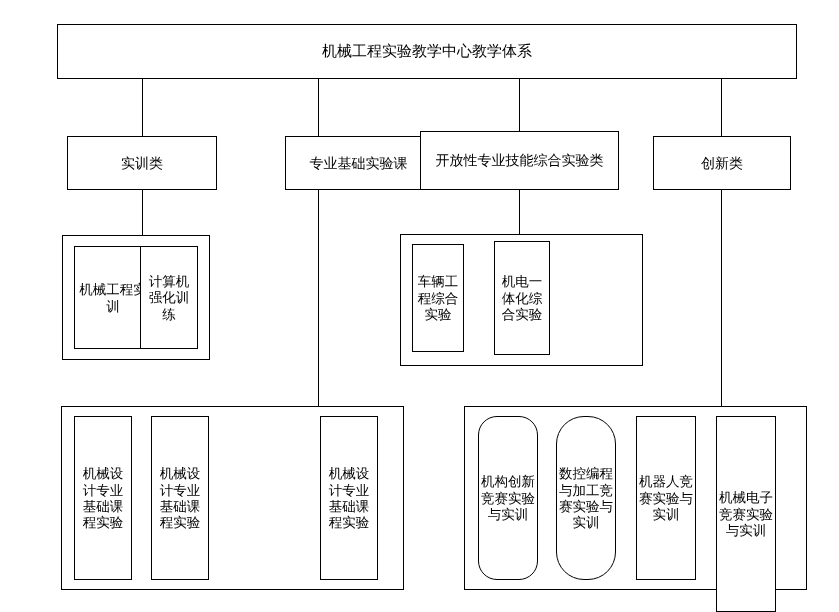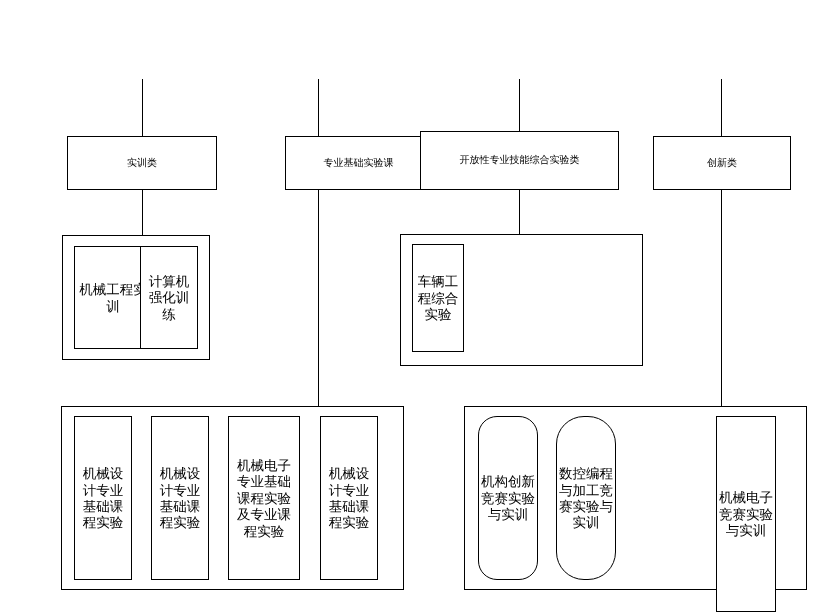--- a/index.html
+++ b/index.html
@@ -32,21 +32,21 @@
     box-sizing: border-box;
     border: 1px solid #000000;
     background: #ffffff;
     z-index: 1;
   }
   .title-box {
     font-size: 15px;
     line-height: 1.35;
   }
   .cat-box {
-    font-size: 10px;
+    font-size: 14px;
     line-height: 1.45;
     padding: 0 4px;
   }
   .leaf-box {
     font-size: 13.5px;
     line-height: 1.22;
     padding: 4px 2px;
     writing-mode: horizontal-tb;
   }
   .leaf-text {
@@ -68,20 +68,23 @@
   <div class="vline" style="left:142px; top:79px; height:57px;"></div>
   <div class="vline" style="left:318px; top:79px; height:57px;"></div>
   <div class="vline" style="left:519px; top:79px; height:52px;"></div>
   <div class="vline" style="left:721px; top:79px; height:57px;"></div>
 
   <div class="vline" style="left:142px; top:190px; height:45px;"></div>
   <div class="vline" style="left:519px; top:190px; height:44px;"></div>
   <div class="vline" style="left:318px; top:190px; height:216px;"></div>
   <div class="vline" style="left:721px; top:190px; height:216px;"></div>
 
+  <div class="box title-box" style="left:57px; top:24px; width:740px; height:55px;">
+    <span>机械工程实验教学中心教学体系</span>
+  </div>
 
   <div class="box cat-box" style="left:67px; top:136px; width:150px; height:54px;">
     <span>实训类</span>
   </div>
 
   <div class="box cat-box" style="left:245px; top:136px; width:147px; height:54px;margin-left:40px;">
     <span>专业基础实验课</span>
   </div>
 
   <div class="box cat-box" style="left:420px; top:131px; width:199px; height:59px;">
@@ -101,48 +104,51 @@
   <div class="box leaf-box" style="left:140px; top:246px; width:58px; height:103px;">
     <span class="leaf-text">计算机强化训练</span>
   </div>
 
   <div class="group" style="left:400px; top:234px; width:243px; height:132px;"></div>
 
   <div class="box leaf-box" style="left:412px; top:244px; width:52px; height:108px;">
     <span class="leaf-text">车辆工程综合实验</span>
   </div>
 
+  <div class="box leaf-box" style="left:494px; top:241px; width:56px; height:114px;">
+    <span class="leaf-text">机电一体化综合实验</span>
+  </div>
 
 
   <div class="group" style="left:61px; top:406px; width:343px; height:184px;"></div>
 
   <div class="box leaf-box" style="left:74px; top:416px; width:58px; height:164px;">
     <span class="leaf-text">机械设计专业基础课程实验</span>
   </div>
 
   <div class="box leaf-box" style="left:151px; top:416px; width:58px; height:164px;">
     <span class="leaf-text">机械设计专业基础课程实验</span>
   </div>
 
-  <div class="box leaf-box" style="left:228px; top:416px; width:72px; height:164px;">
-    <span class="leaf-text">机械电子专业基础课程实验及专业课程实验</span>
-  </div>
 
   <div class="box leaf-box" style="left:320px; top:416px; width:58px; height:164px;">
     <span class="leaf-text">机械设计专业基础课程实验</span>
   </div>
 
   <div class="group" style="left:464px; top:406px; width:343px; height:184px;"></div>
 
   <div class="box leaf-box" style="left:478px; top:416px; width:60px; height:164px;border-radius:19px;">
     <span class="leaf-text">机构创新竞赛实验与实训</span>
   </div>
 
   <div class="box leaf-box" style="left:556px; top:416px; width:60px; height:164px;border-radius:28px;">
     <span class="leaf-text">数控编程与加工竞赛实验与实训</span>
   </div>
 
+  <div class="box leaf-box" style="left:636px; top:416px; width:60px; height:164px;">
+    <span class="leaf-text">机器人竞赛实验与实训</span>
+  </div>
 
   <div class="box leaf-box" style="left:716px; top:416px; width:60px; height:196px;">
     <span class="leaf-text">机械电子竞赛实验与实训</span>
   </div>
 
 </div>
 
 </body></html>

